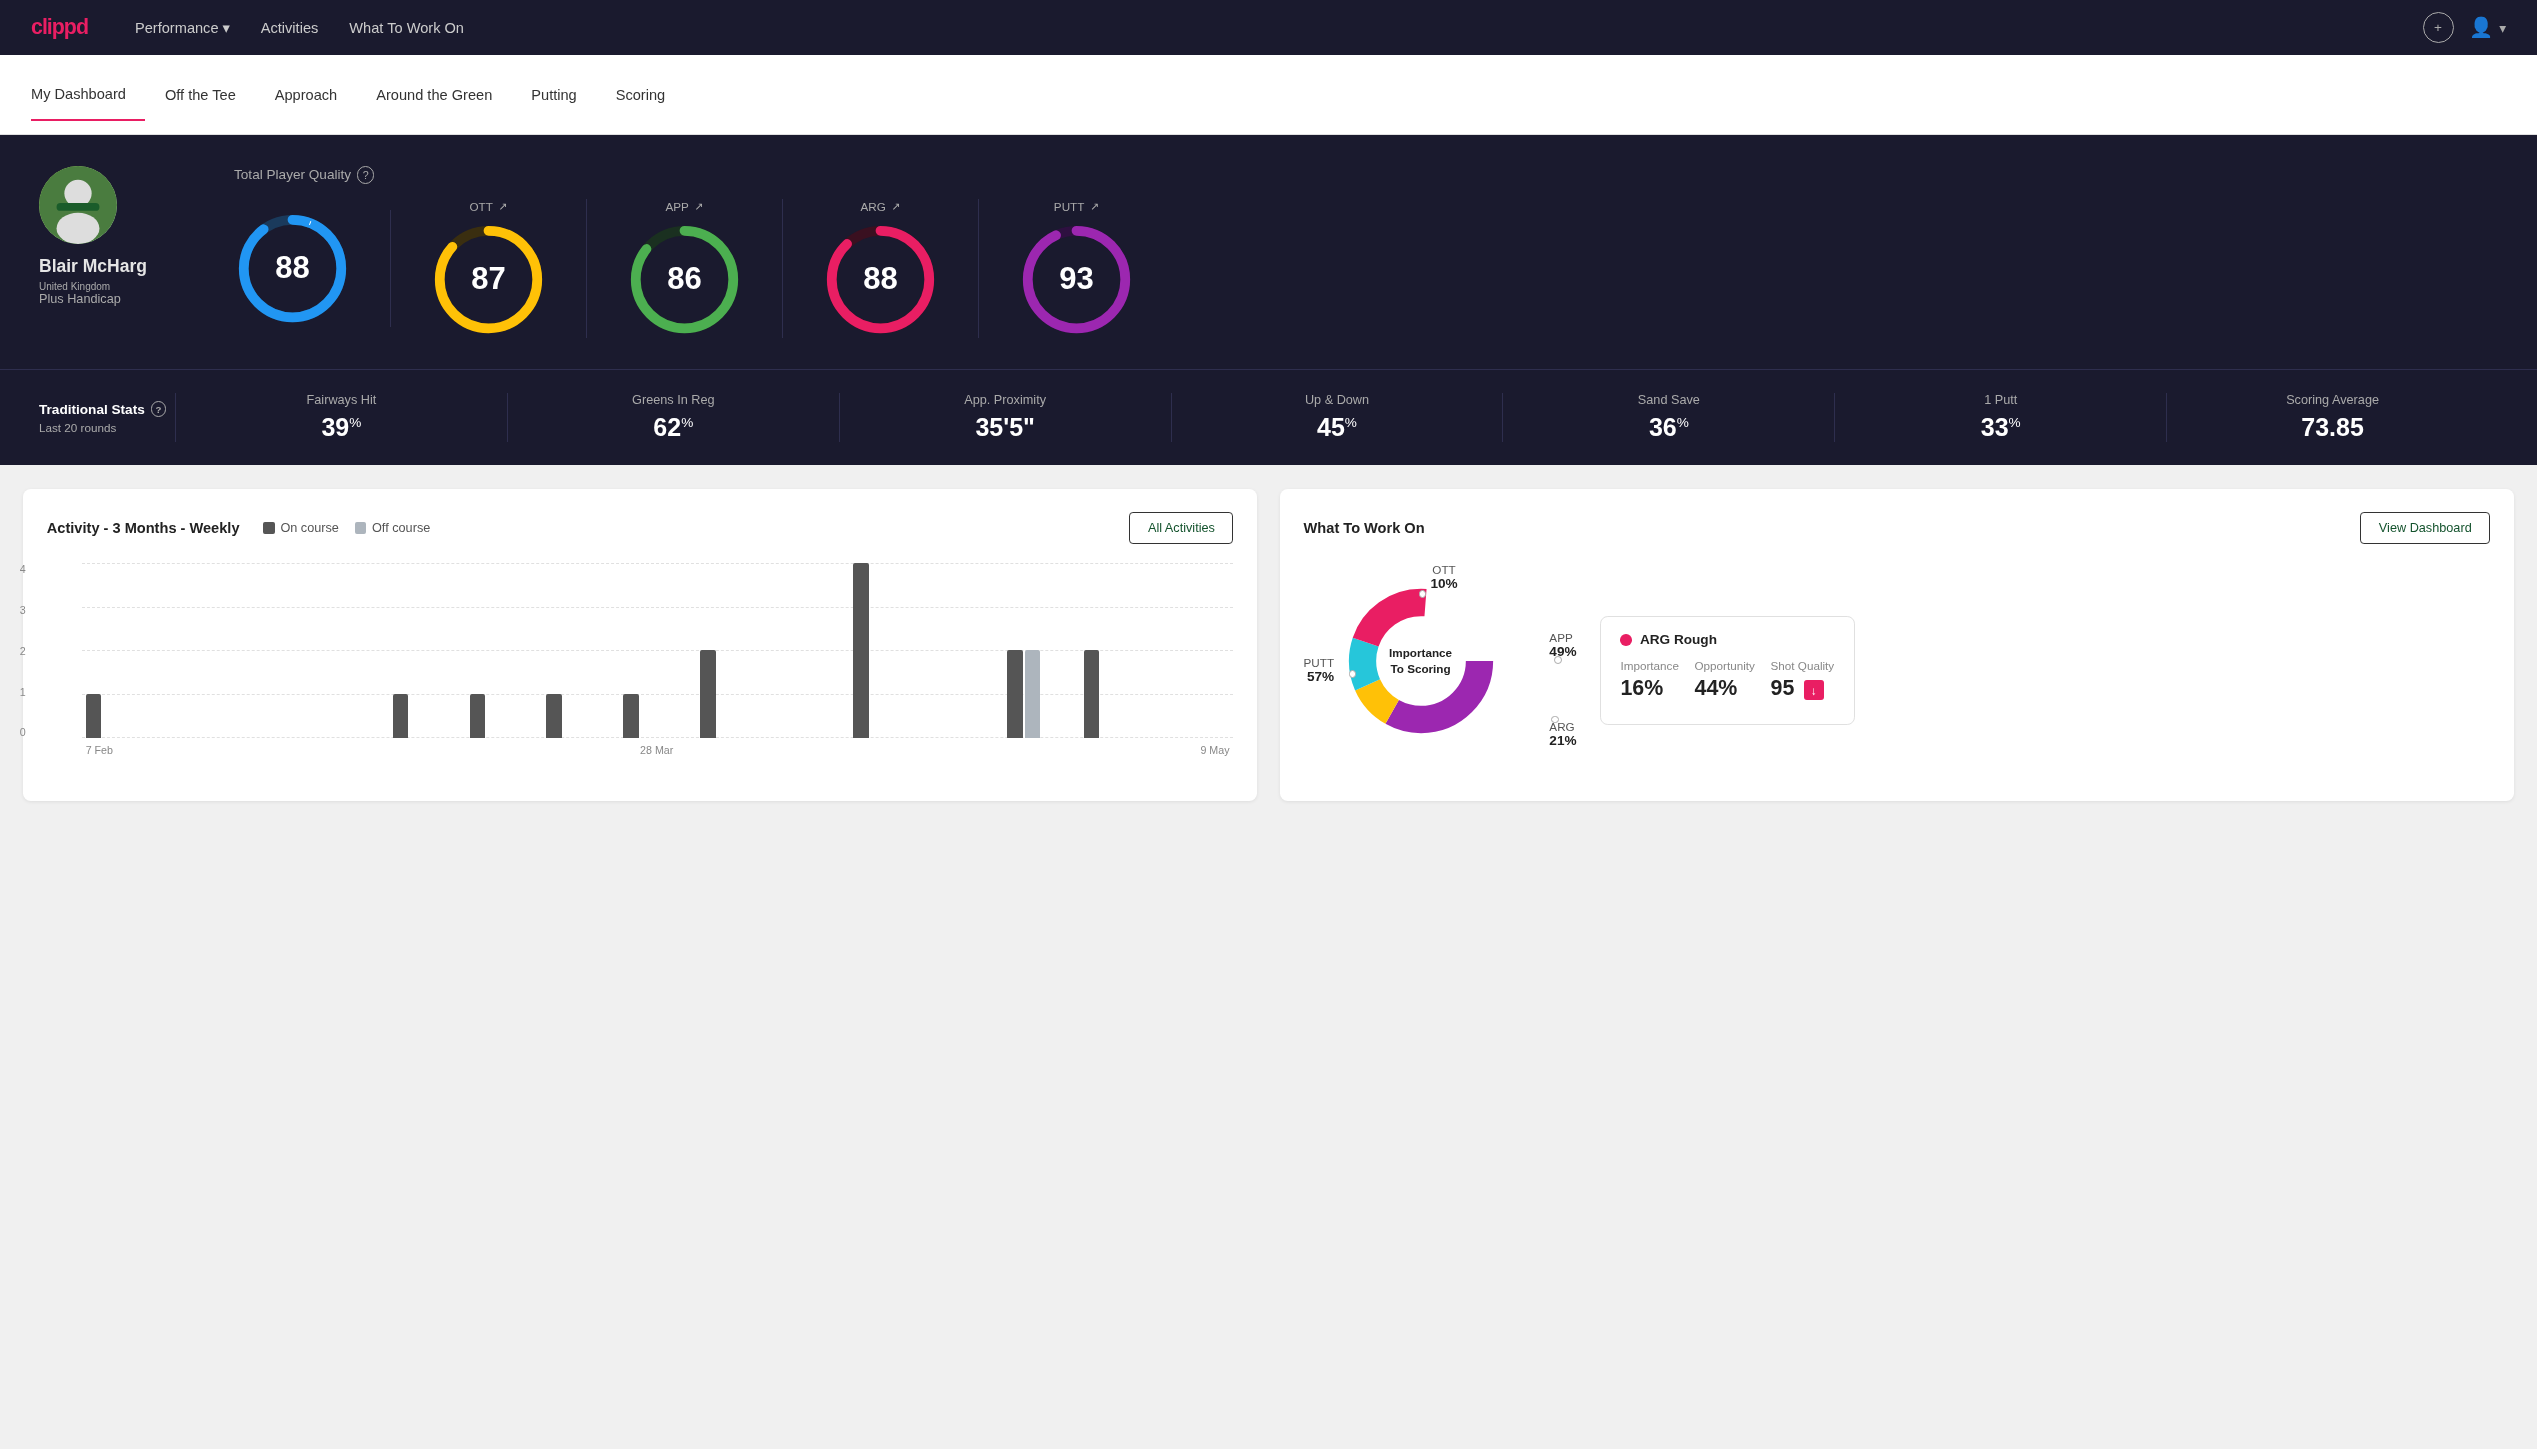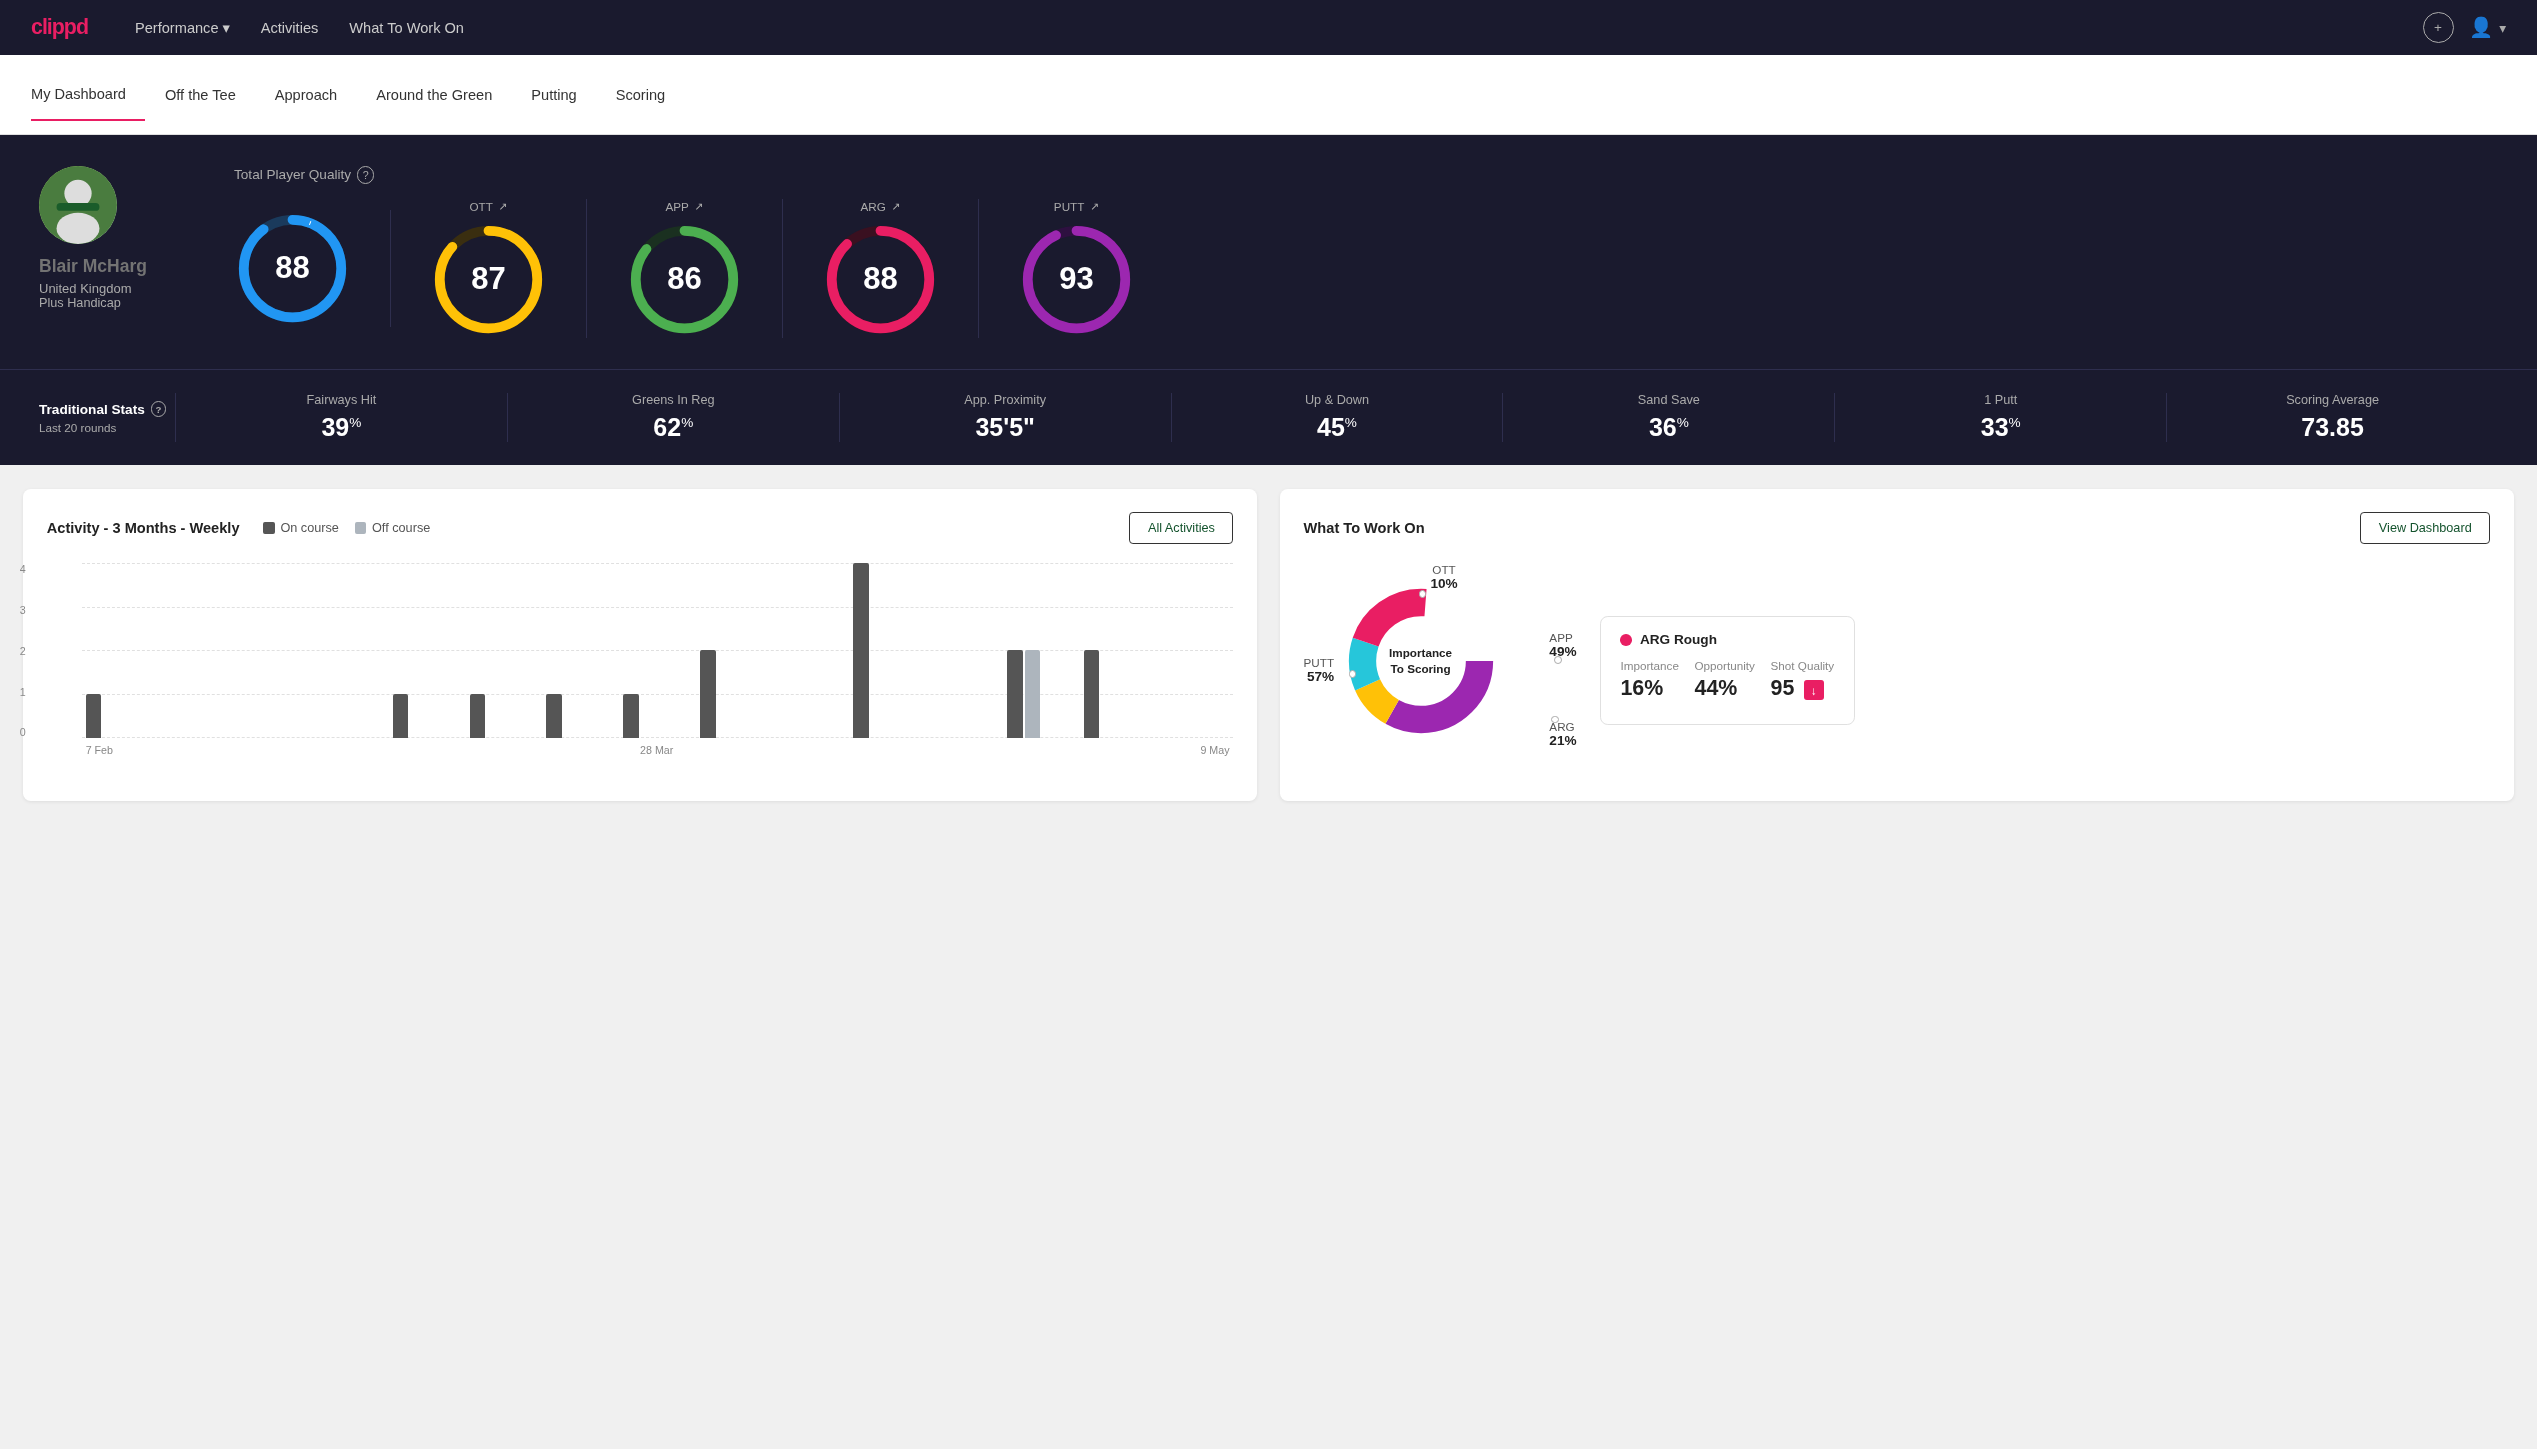--- a/index.html
+++ b/index.html
@@ -47,22 +47,22 @@
       padding: 31px 39px;
     }
     .hero-inner { display: flex; align-items: flex-start; gap: 39px; }
     .player-card { display: flex; flex-direction: column; align-items: flex-start; min-width: 156px; }
     .avatar {
       width: 78px; height: 78px; border-radius: 50%; background: #ccc;
       overflow: hidden; display: flex; align-items: center; justify-content: center;
       margin-bottom: 11.7px;
       background: linear-gradient(135deg, #8BC34A, #a5d6a7);
     }
-    .player-name { font-size: 17.5px; font-weight: 700; color: #737373; }
-    .player-country { color: #aaa; font-size: 13px; margin-top: 3.9px; }
+    .player-name { font-size: 17.5px; font-weight: 700; color: #e5e5e5; }
+    .player-country { color: #aaa; font-size: 10px; margin-top: 3.9px; }
     .player-handicap { color: #aaa; font-size: 12.7px; }
 
     .scores-section { flex: 1; }
     .total-label { font-size: 13.6px; color: #aaa; margin-bottom: 15.6px; display: flex; align-items: center; gap: 5.8px; }
     .circles-row { display: flex; align-items: center; gap: 0; }
     .circle-item { text-align: center; padding: 0 39px; border-right: 1px solid #2e2e4e; }
     .circle-item:first-child { padding-left: 0; }
     .circle-item:last-child { border-right: none; }
     .circle-label { font-size: 11.7px; color: #aaa; margin-bottom: 7.8px; display: flex; align-items: center; justify-content: center; gap: 3.9px; }
     .ring-container { position: relative; width: 117px; height: 117px; margin: 0 auto; }

